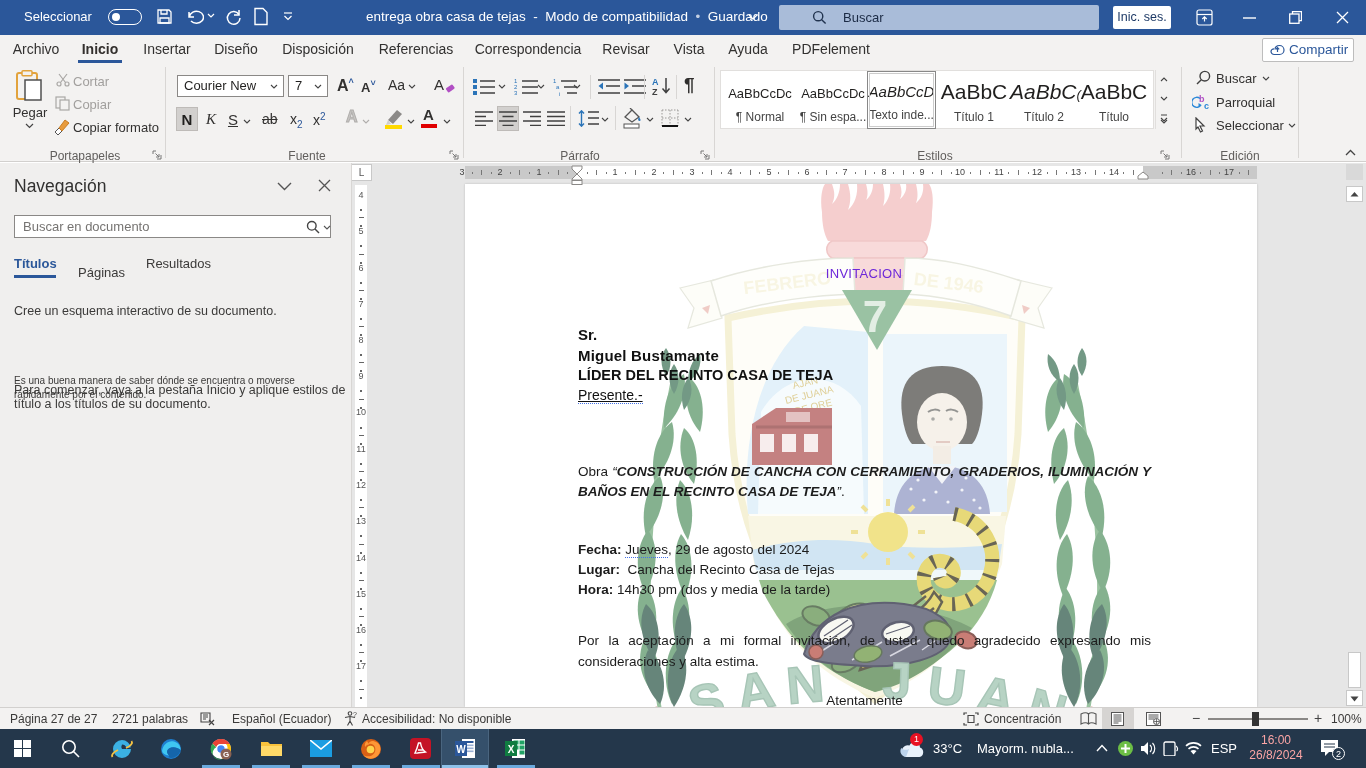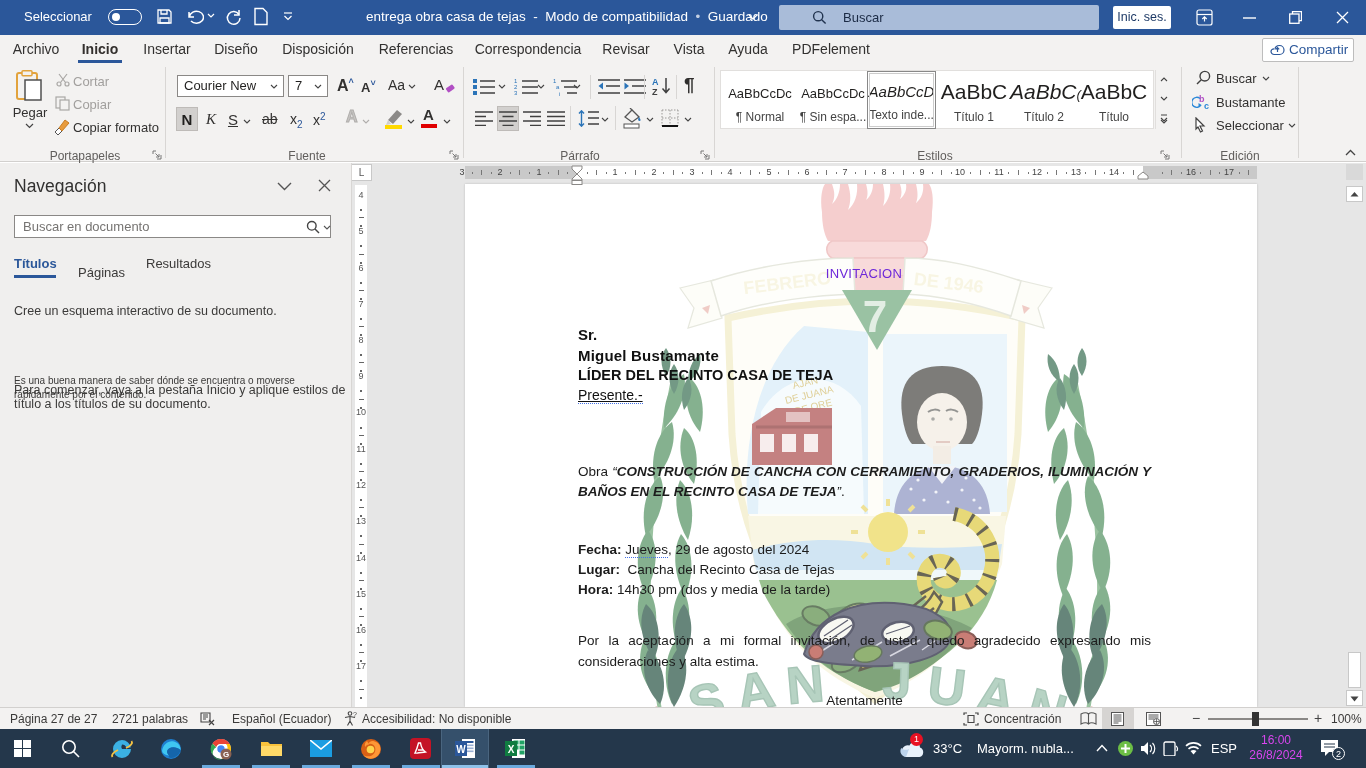--- a/index.html
+++ b/index.html
@@ -381,21 +381,21 @@
   <div class="abs" style="left:1216px;top:8px;font-size:13px;color:#323130;">Buscar</div>
   <svg class="abs" style="left:1262px;top:13px" width="8" height="6" viewBox="0 0 8 6">
       <path d="M1 1l3 3 3-3" fill="none" stroke="#444" stroke-width="1.1"></path>
     </svg>
   <svg class="abs" style="left:1192px;top:31px" width="18" height="17" viewBox="0 0 18 17">
       <text x="7" y="8" font-size="9" font-weight="bold" fill="#b14fc4" font-family="Liberation Sans">b</text>
       <text x="12" y="15" font-size="9" font-weight="bold" fill="#2b88d8" font-family="Liberation Sans">c</text>
       <path d="M8 4.5a5 5 0 1 0 1 6.5" fill="none" stroke="#2b88d8" stroke-width="1.4"></path>
       <path d="M6.5 9l3 2-3 2z" fill="#2b88d8"></path>
     </svg>
-  <div class="abs" style="left:1216px;top:32px;font-size:13px;color:#323130;">Bustamante</div>
+  <div class="abs" style="left:1216px;top:32px;font-size:13px;color:#323130;">Parroquial</div>
   <svg class="abs" style="left:1194px;top:54px" width="12" height="16" viewBox="0 0 12 16">
       <path d="M2 1l8 8H6l2.5 5-2 1L4 10 2 12z" fill="#fff" stroke="#404040" stroke-width="1.2"></path>
     </svg>
   <div class="abs" style="left:1216px;top:55px;font-size:13px;color:#323130;">Seleccionar</div>
   <svg class="abs" style="left:1288px;top:60px" width="8" height="6" viewBox="0 0 8 6">
       <path d="M1 1l3 3 3-3" fill="none" stroke="#444" stroke-width="1.1"></path>
     </svg>
   <div class="glabel" style="left:1195px;width:90px;">Edición</div>
   <div class="gsep" style="left:1298px;"></div>
   <svg class="abs" style="left:1345px;top:86px" width="11" height="7" viewBox="0 0 11 7">
@@ -961,19 +961,19 @@
   <svg class="abs" style="left:1163px;top:12px" width="16" height="15" viewBox="0 0 16 15">
       <rect x="1" y="1" width="11" height="14" rx="1.5" fill="none" stroke="#fff" stroke-width="1.3"></rect>
       <path d="M13 5c2 1.5 2 4 .5 5" stroke="#fff" stroke-width="1.2" fill="none"></path>
     </svg>
   <svg class="abs" style="left:1185px;top:13px" width="17" height="13" viewBox="0 0 17 13">
       <path d="M8.5 12.5 L5.5 9 A5 5 0 0 1 11.5 9z" fill="#fff"></path>
       <path d="M3.5 6.8 A7.5 7.5 0 0 1 13.5 6.8" fill="none" stroke="#fff" stroke-width="1.6"></path>
       <path d="M1 3.8 A11 11 0 0 1 16 3.8" fill="none" stroke="#fff" stroke-width="1.6"></path>
     </svg>
   <div class="abs" style="left:1211px;top:12px;color:#fff;font-size:13px;">ESP</div>
-  <div class="abs" style="left:1243px;top:4px;width:66px;color:#d946ef;font-size:12px;text-align:center;line-height:15px;">16:00<br>26/8/2024</div>
+  <div class="abs" style="left:1243px;top:4px;width:66px;color:#fca5a5;font-size:12px;text-align:center;line-height:15px;">16:00<br>26/8/2024</div>
   <svg class="abs" style="left:1320px;top:10px" width="19" height="17" viewBox="0 0 19 17">
       <path d="M1 1h17v12h-9l-4 4v-4H1z" fill="#fff"></path>
       <path d="M4 5h11M4 8h11" stroke="#24374b" stroke-width="1.2"></path>
     </svg>
   <div class="abs" style="left:1332px;top:18px;width:13px;height:13px;background:#24374b;border:1px solid #fff;border-radius:50%;color:#fff;font-size:9px;text-align:center;line-height:12px;">2</div>
 </div>
 
 </body></html>

